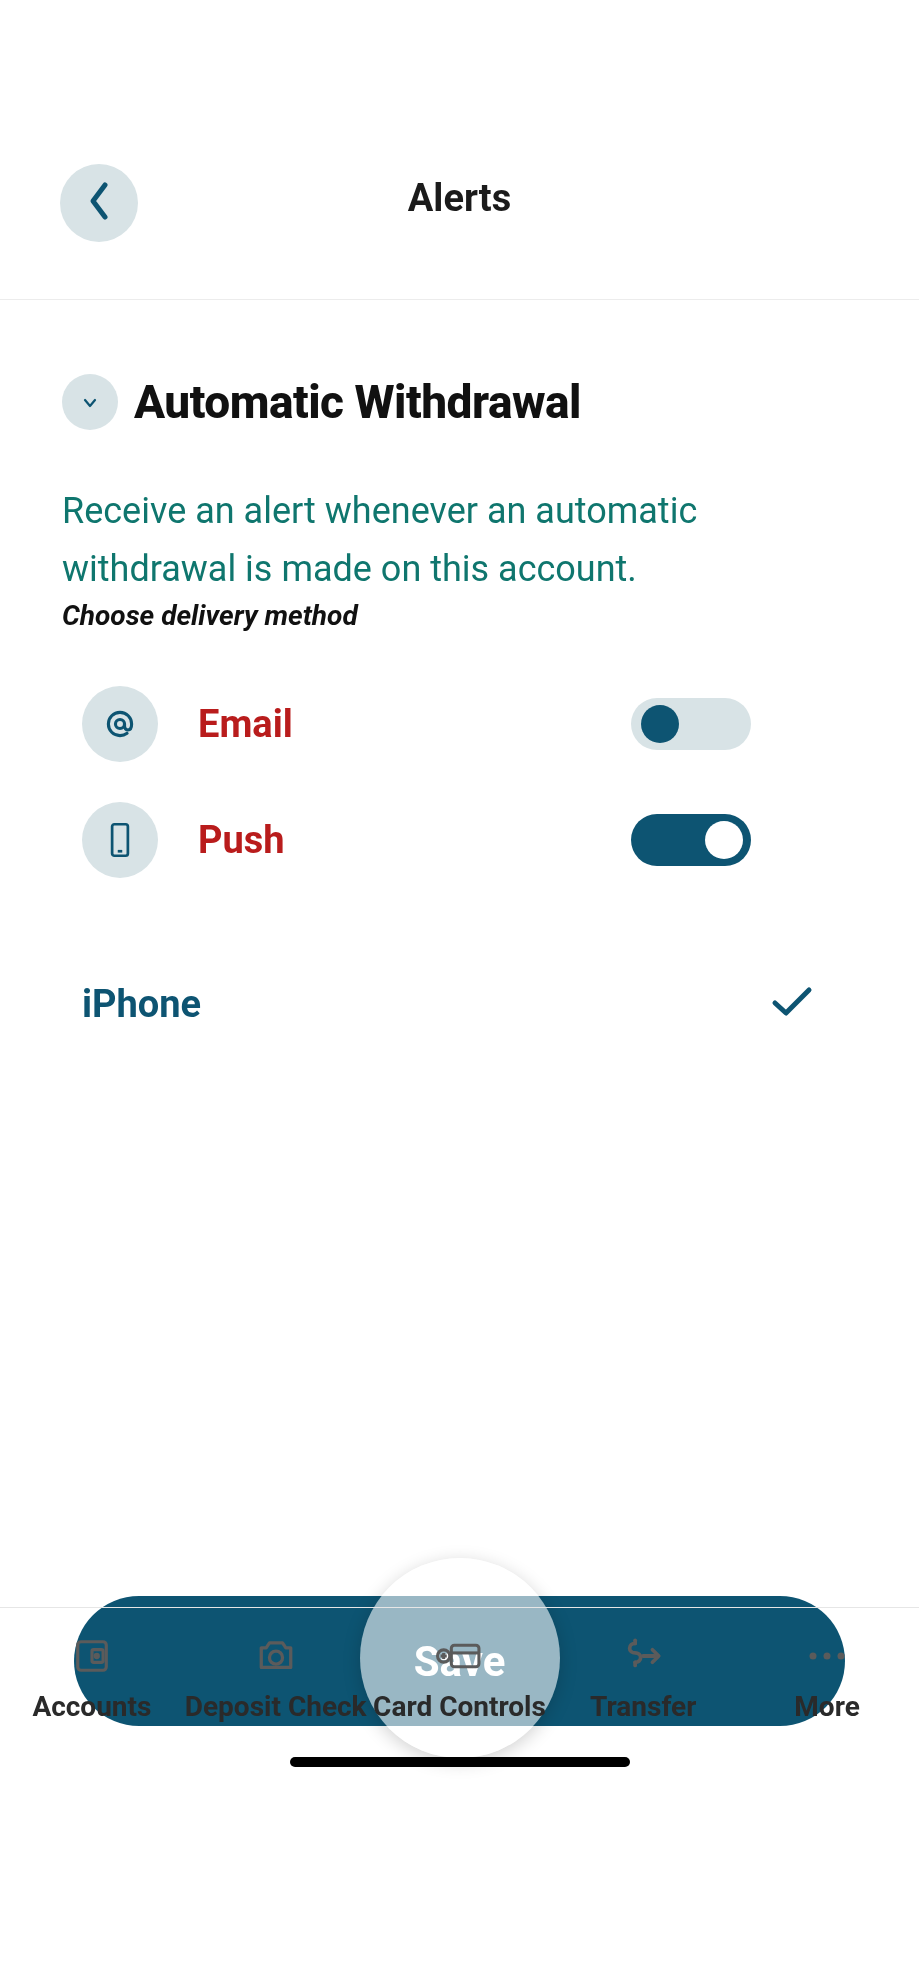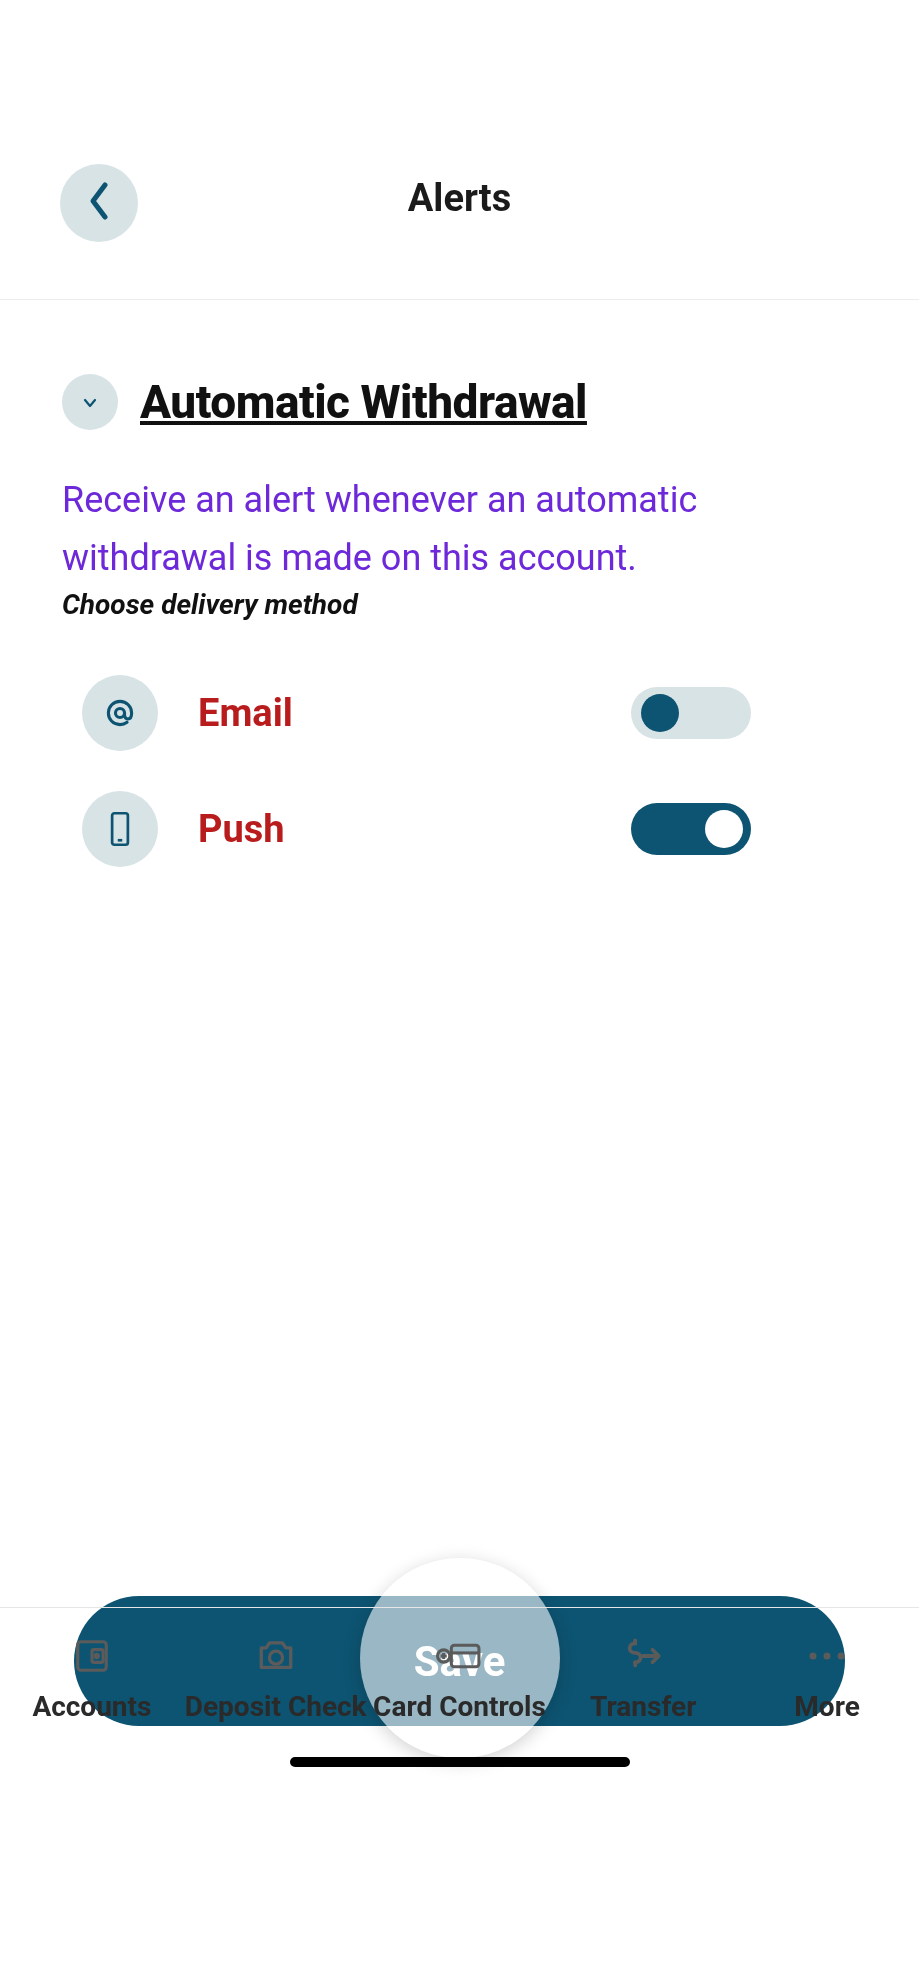--- a/index.html
+++ b/index.html
@@ -8,26 +8,26 @@
 
   
   .header { position: relative; height: 300px; border-bottom: 1px solid #ececec; }
   .back-btn { position: absolute; left: 60px; top: 164px; width: 78px; height: 78px; border-radius: 50%; background: #d8e3e6; display: flex; align-items: center; justify-content: center; cursor: pointer; }
   .back-btn svg { width: 30px; height: 40px; }
   .header-title { position: absolute; left: 0; right: 0; top: 176px; text-align: center; font-size: 38px; font-weight: 700; color: #1b1b1b; }
 
   
   .content { padding: 60px 62px 0 62px; }
 
-  .section-header { display: flex; align-items: center; gap: 22px; margin-top: 14px; text-decoration: underline; }
+  .section-header { display: flex; align-items: center; gap: 16px; margin-top: 14px; }
   .expand-btn { width: 56px; height: 56px; border-radius: 50%; background: #d8e3e6; display: flex; align-items: center; justify-content: center; cursor: pointer; flex: 0 0 auto; }
   .expand-btn svg { width: 14px; height: 10px; }
   .section-title { font-size: 46px; font-weight: 800; color: #111; letter-spacing: -0.5px; }
 
-  .section-desc { margin-top: 41px; font-size: 36px; line-height: 1.62; color: #6d28d9; }
+  .section-desc { margin-top: 52px; font-size: 36px; line-height: 1.62; color: #0f766e; }
 
   .delivery-heading { font-size: 28px; font-weight: 700; color: #111; font-style: italic; }
 
   .method-list { margin-top: 54px; display: flex; flex-direction: column; gap: 40px; padding-left: 20px; padding-right: 106px; }
   .method-row { display: flex; align-items: center; }
   .method-icon { width: 76px; height: 76px; border-radius: 50%; background: #d8e3e6; display: flex; align-items: center; justify-content: center; flex: 0 0 auto; }
   .method-label { margin-left: 40px; font-size: 38px; font-weight: 700; color: #b91c1c; flex: 1; }
 
   .toggle { width: 120px; height: 52px; border-radius: 26px; position: relative; cursor: pointer; }
   .toggle .knob { width: 38px; height: 38px; border-radius: 50%; position: absolute; top: 7px; }
@@ -111,20 +111,28 @@
             </svg>
         </div>
         <div class="method-label">Push</div>
         <div class="toggle on">
             <div class="knob"></div>
           </div>
       </div>
 
     </div>
 
+    <div class="device-row">
+      <div class="device-label">iPhone</div>
+      <span class="device-check">
+        <svg viewBox="0 0 42 34" fill="none" stroke="#0d5472" stroke-width="5" stroke-linecap="round" stroke-linejoin="round">
+            <polyline points="4,18 15,28 38,5"></polyline>
+          </svg>
+      </span>
+    </div>
 
   </div>
 
   <div class="save-wrap">
     <div class="save-btn">
       <span>Save</span>
     </div>
   </div>
   <div class="fab-overlay"></div>
 

